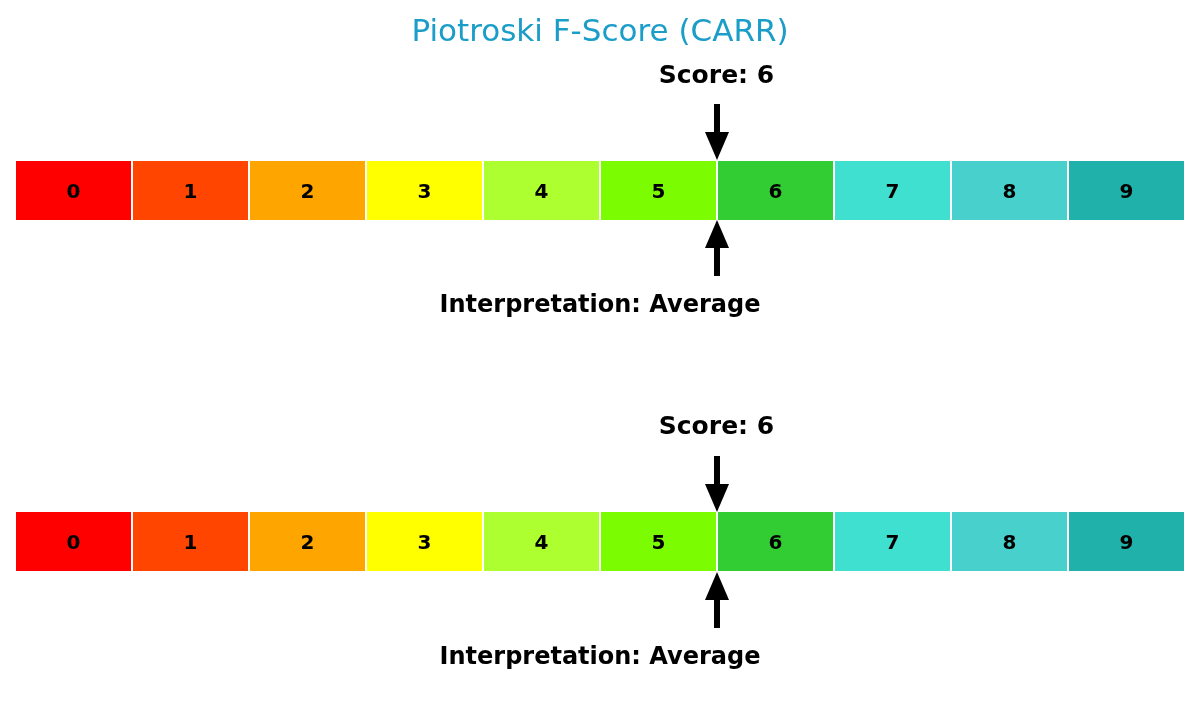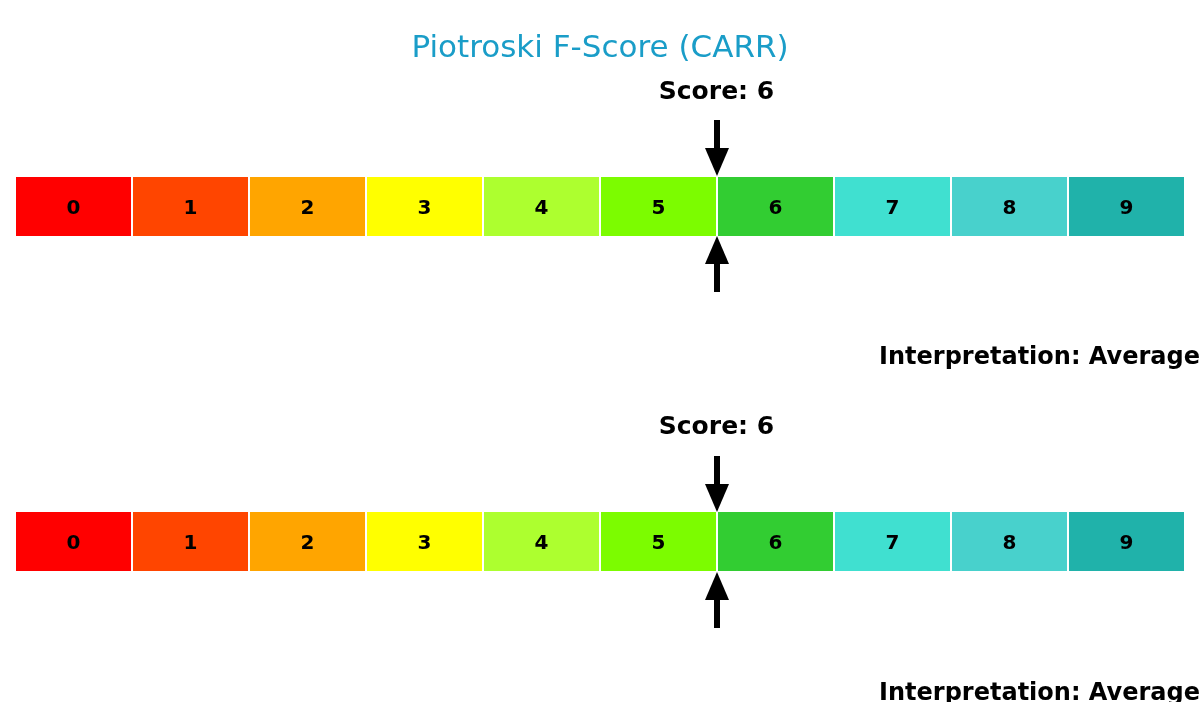--- a/index.html
+++ b/index.html
@@ -3,33 +3,33 @@
 <meta charset="utf-8">
 <style>
   html, body { margin: 0; padding: 0; background: #ffffff; }
   body { width: 1200px; height: 702px; position: relative; overflow: hidden;
          font-family: "DejaVu Sans", sans-serif; }
   .panel { position: absolute; left: 0; width: 1200px; }
   .title { position: absolute; left: 0; width: 1200px; text-align: center;
            font-size: 31px; color: #1a9dc8; font-weight: normal; line-height: 1; }
   .score { position: absolute; left: 0; width: 1433px; text-align: center;
            font-size: 25px; font-weight: bold; color: #000; line-height: 1; }
-  .interp { position: absolute; left: 0; width: 1200px; text-align: right;
-            font-size: 24px; font-weight: bold; color: #000; line-height: 1; margin-top: 36px; }
+  .interp { position: absolute; left: 0; width: 1200px; text-align: center;
+            font-size: 24px; font-weight: bold; color: #000; line-height: 1; }
   .bar { position: absolute; left: 16px; width: 1168px; height: 59px; display: flex; }
   .seg { flex: 1 1 0; display: flex; align-items: center; justify-content: center;
          font-size: 20px; font-weight: bold; color: #000;
          border-right: 2px solid #ffffff; box-sizing: border-box; }
   .seg:last-child { border-right: none; }
   .arrow { position: absolute; }
 </style>
 </head>
 <body>
 
-<div class="panel" style="top:16px;height:351px;">
+<div class="panel" style="top:0;height:351px;">
   <div class="title" style="top:15px;">Piotroski F-Score (CARR)</div>
   <div class="score" style="top:62px;">Score: 6</div>
 
   <svg class="arrow" style="left:703px;top:104px;" width="28" height="57" viewBox="0 0 28 57">
     <rect x="11" y="0" width="6" height="30" fill="#000"></rect>
     <polygon points="2,28 26,28 14,56" fill="#000"></polygon>
   </svg>
 
   <div class="bar" style="top:161px;">
     <div class="seg" style="background:#FF0000;">0</div>

